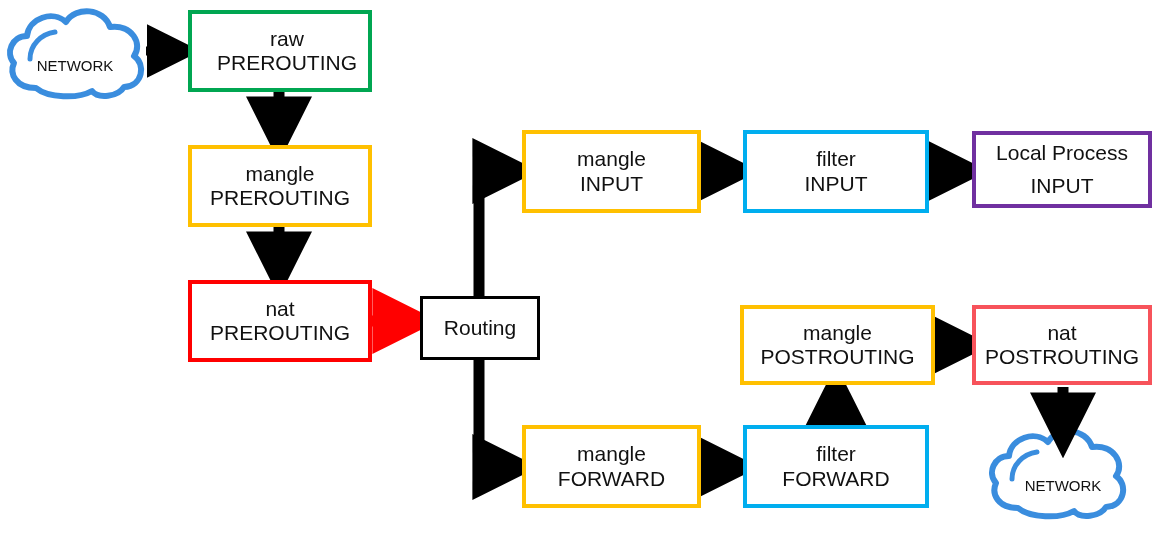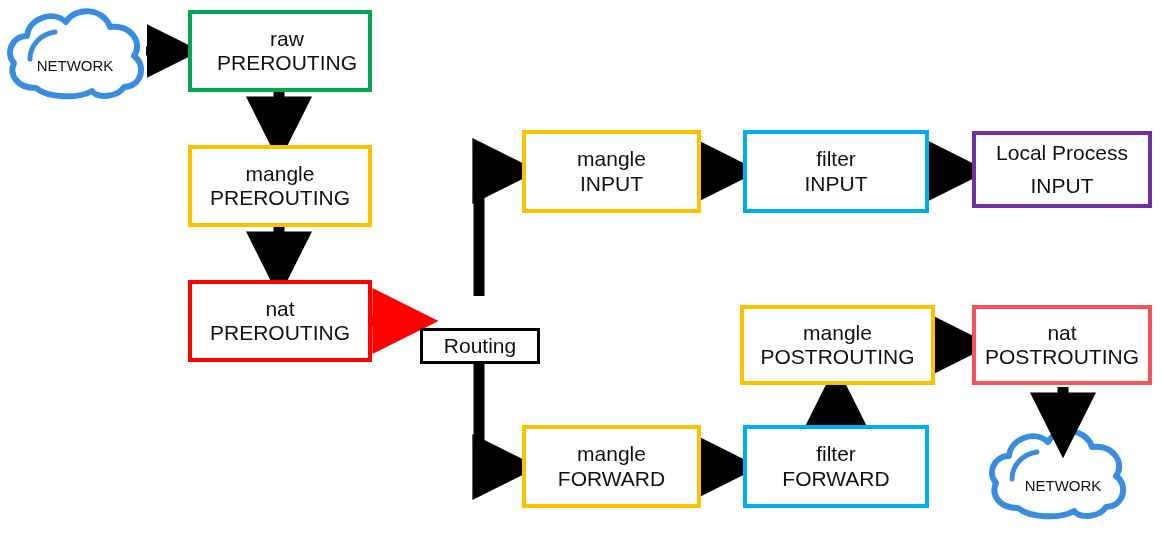--- a/index.html
+++ b/index.html
@@ -136,21 +136,21 @@
   <div class="node chain-box" style="left:188px; top:145px; width:184px; height:82px; border-color:#FFC000;">
     <span class="ln">mangle</span>
     <span class="ln">PREROUTING</span>
   </div>
 
   <div class="node chain-box" style="left:188px; top:280px; width:184px; height:82px; border-color:#FF0000;">
     <span class="ln">nat</span>
     <span class="ln">PREROUTING</span>
   </div>
 
-  <div class="node routing-box" style="left:420px; top:296px; width:120px; height:36px;margin-top:32px;">
+  <div class="node routing-box" style="left:420px; top:296px; width:120px; height:64px;">
     <span class="ln">Routing</span>
   </div>
 
   <div class="node chain-box" style="left:522px; top:130px; width:179px; height:83px; border-color:#FFC000;">
     <span class="ln">mangle</span>
     <span class="ln">INPUT</span>
   </div>
 
   <div class="node chain-box" style="left:743px; top:130px; width:186px; height:83px; border-color:#00AEEF;">
     <span class="ln">filter</span>

